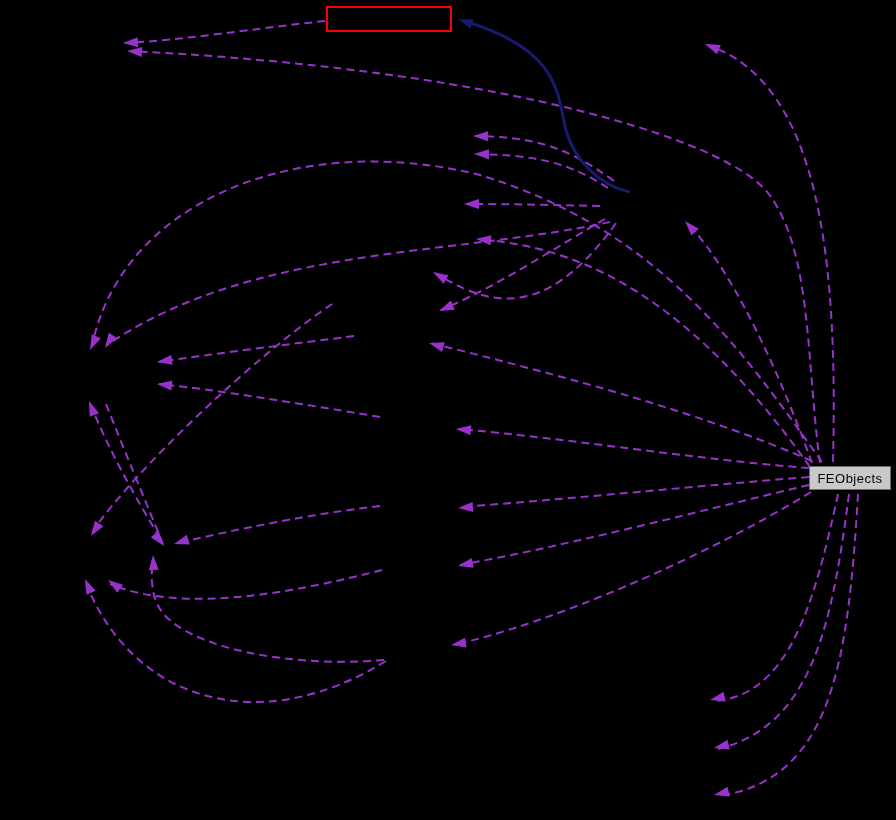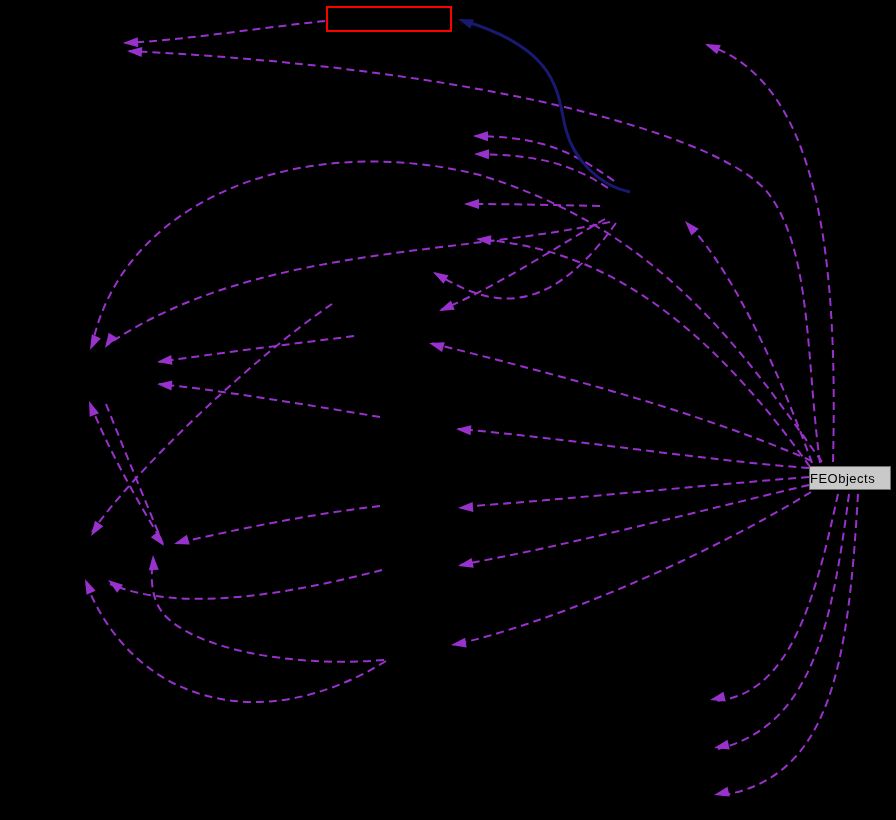--- a/index.html
+++ b/index.html
@@ -1,19 +1,19 @@
 <!DOCTYPE html>
 <html><head>
 <meta charset="utf-8">
 <style>
   html,body{margin:0;padding:0;}
   body{background:#000;font-family:"Liberation Sans", sans-serif;}
   #canvas{position:relative;width:896px;height:820px;background:#000;overflow:hidden;}
   #edge-layer{position:absolute;left:0;top:0;}
-  .node{position:absolute;box-sizing:border-box;display:flex;align-items:center;}
+  .node{position:absolute;box-sizing:border-box;display:flex;align-items:center;justify-content:center;}
   .node-current{border:2px solid #FF0000;background:transparent;color:#000;}
   .node-highlight{background:#C9C9C9;border:1px solid #6E6E6E;color:#000;font-size:13px;}
   .node-label{white-space:nowrap;letter-spacing:0.5px;}
 </style>
 </head>
 <body>
 
 <div id="canvas" style="background: rgb(0, 0, 0);">
   <svg id="edge-layer" width="896" height="820" viewBox="0 0 896 820" xmlns="http://www.w3.org/2000/svg">
       <path d="M 325 21 C 258 28 185 40 125 43" fill="none" stroke="#9932CC" stroke-width="2" stroke-dasharray="8,5"></path>

